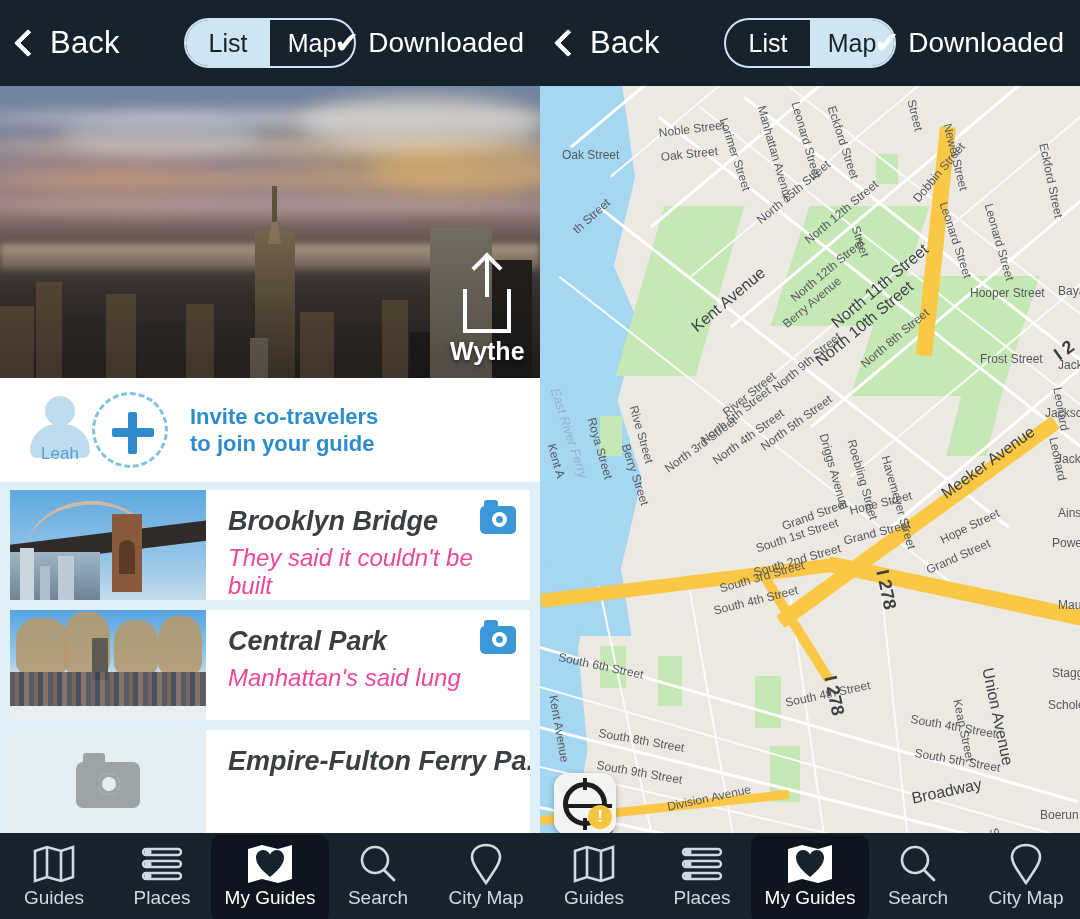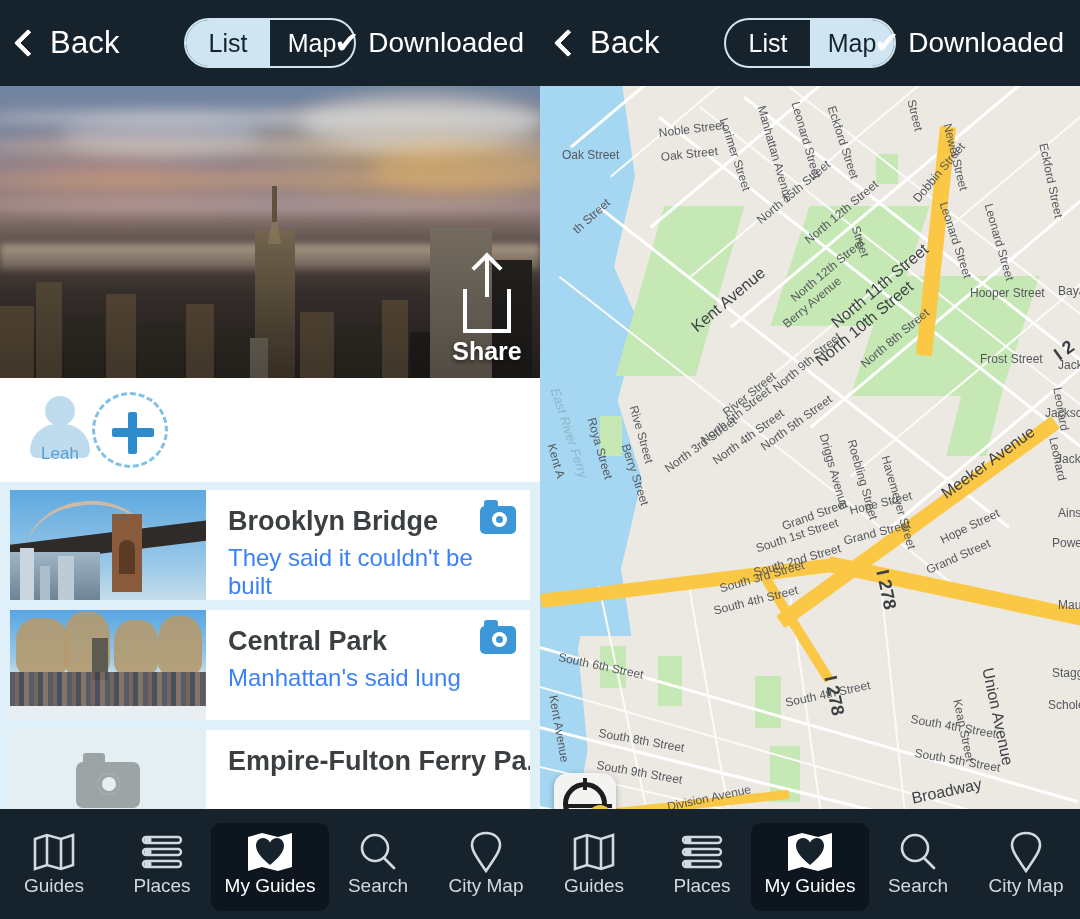--- a/index.html
+++ b/index.html
@@ -93,31 +93,31 @@
   .plus-circle:after { left: 33px; top: 17px; width: 9px; height: 42px; }
   .invite-text { margin-left: 22px; color: #2e8ccc; font-size: 22px; font-weight: 700; line-height: 1.25; cursor: pointer; }
   .secret-wrap { position: absolute; right: 18px; display: flex; align-items: center; }
   .secret-label { color: #9aa3a8; font-size: 27px; margin-right: 12px; }
   .toggle { width: 96px; height: 52px; border-radius: 26px; background: #f5f5f5;
             border: 1px solid #e2e2e2; position: relative; cursor: pointer; }
   .knob { position: absolute; top: 1px; left: 1px; width: 50px; height: 48px; border-radius: 50%;
           background: #fff; box-shadow: 0 2px 5px rgba(0,0,0,.28); }
 
   
-  .list { position: absolute; left: 0; right: 0; top: 482px; bottom: 0; background: #dff0f8; padding: 8px 10px 0 10px; }
+  .list { position: absolute; left: 0; right: 0; top: 482px; bottom: 0; background: #dff0f8; padding: 8px 10px 0 10px; font-style: italic; }
   .card { display: flex; background: #fff; height: 110px; margin-bottom: 10px; overflow: hidden; cursor: pointer; }
   .thumb { width: 196px; height: 110px; flex: none; position: relative; overflow: hidden; }
   .thumb.empty { background: #e3eff2; display: flex; align-items: center; justify-content: center; }
   .cam-ph { width: 64px; height: 46px; background: #9da4a6; border-radius: 7px; position: relative; }
   .cam-ph:before { content:""; position:absolute; top:-9px; left:7px; width:22px; height:10px; background:#9da4a6; border-radius:3px 3px 0 0; }
   .cam-ph:after { content:""; position:absolute; top:11px; left:22px; width:22px; height:22px; border-radius:50%;
                   background:#e3eff2; box-shadow: inset 0 0 0 4px #9da4a6; }
   .card-body { flex: 1; position: relative; padding: 16px 56px 0 22px; }
   .card-title { font-size: 27px; font-weight: 700; color: #3b3f42; white-space: nowrap; overflow: hidden; }
-  .card-sub { font-size: 24px; color: #3b82f6; margin-top: 7px; }
+  .card-sub { font-size: 24px; color: #ec4899; margin-top: 7px; }
   .cam-badge { position: absolute; right: 14px; top: 16px; width: 36px; height: 28px; background: #3b97d8; border-radius: 5px; cursor: pointer; }
   .cam-badge:before { content:""; position:absolute; top:-6px; left:4px; width:14px; height:7px; background:#3b97d8; border-radius:3px 3px 0 0; }
   .cam-badge:after { content:""; position:absolute; top:6px; left:12px; width:15px; height:15px; border-radius:50%;
                      background:#3b97d8; box-shadow: inset 0 0 0 4px #fff; }
 
   
   .bb-sky { position:absolute; inset:0; background: linear-gradient(180deg,#5ea9e0,#9cc9e8 70%,#c6ddea); }
   .bb-deck { position:absolute; left:-6%; top:38%; width:118%; height:20px; background:#2e2b28; transform: rotate(-7deg); }
   .bb-tower { position:absolute; left:52%; top:22%; width:30px; height:78px; background:#8a5a3c; }
   .bb-tower:after { content:""; position:absolute; left:7px; top:26px; width:16px; height:34px; background:#5b3a26; border-radius:8px 8px 0 0; }
@@ -155,21 +155,21 @@
   .compass-ring { position: absolute; left: 9px; top: 9px; width: 44px; height: 44px; border-radius: 50%;
                   border: 5px solid #1d1d1d; }
   .compass-ring:before, .compass-ring:after { content:""; position:absolute; background:#1d1d1d; }
   .compass-ring:before { left: 15px; top: -9px; width: 4px; height: 12px; }
   .compass-ring:after { left: 15px; bottom: -9px; width: 4px; height: 12px; }
   .cross-h { position:absolute; left: 0; top: 17px; width: 44px; height: 4px; background:#1d1d1d; }
   .warn { position: absolute; right: 4px; bottom: 6px; width: 24px; height: 24px; border-radius: 50%;
           background: #f5c542; color: #fff; font-size: 17px; font-weight: 700; text-align: center; line-height: 24px; }
 
   
-  .tabbar { position: absolute; left: 0; right: 0; bottom: 0; height: 110px; background: #16222c;
+  .tabbar { position: absolute; left: 0; right: 0; bottom: 0; height: 86px; background: #16222c;
             display: flex; align-items: center; z-index: 50; }
   .tab { flex: 1; text-align: center; cursor: pointer; position: relative; }
   .tab .ticon { height: 42px; display: flex; align-items: center; justify-content: center; }
   .tab .tlabel { color: #cfdae2; font-size: 19px; margin-top: 2px; }
   .tab.active .tlabel { color: #ffffff; }
   .tab.active .active-bg { position: absolute; left: 50%; transform: translateX(-50%); top: -8px;
                            width: 118px; height: 88px; background: #0d161e; border-radius: 10px; z-index: -1; }
 </style>
 </head>
 <body>
@@ -219,34 +219,36 @@
       <div class="bldg lit" style="left:382px;width:26px;height:78px"></div>
       <div class="bldg dark" style="left:410px;width:20px;height:46px"></div>
       <div class="bldg pale" style="left:250px;width:18px;height:40px"></div>
       <div class="hero-shade"></div>
 
 
       <div class="share-btn">
         <div class="share-box">
           <span class="share-arrow"></span>
         </div>
-        <div class="share-label">Share</div>
+        <div class="share-label">Wythe</div>
       </div>
     </div>
 
     <div class="invite-row">
       <div class="avatar-wrap">
         <div class="avatar">
           <span class="head"></span>
             <span class="body"></span>
         </div>
         <div class="avatar-name">Leah</div>
       </div>
       <div class="plus-circle"></div>
       <div class="invite-text">
+        <div>Invite co-travelers</div>
+        <div>to join your guide</div>
       </div>
     </div>
 
     <div class="list">
 
       <div class="card">
         <div class="thumb">
           <span class="bb-sky"></span>
           <span class="bb-cable"></span>
           <span class="bb-deck"></span>

